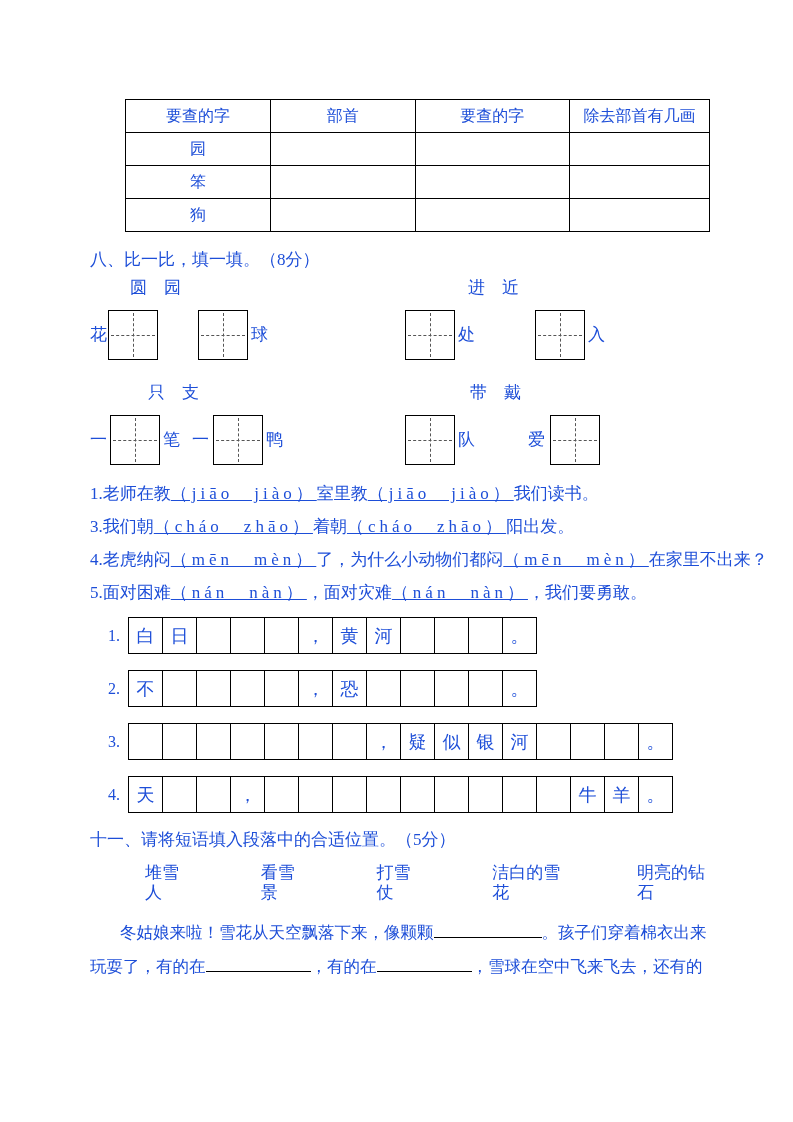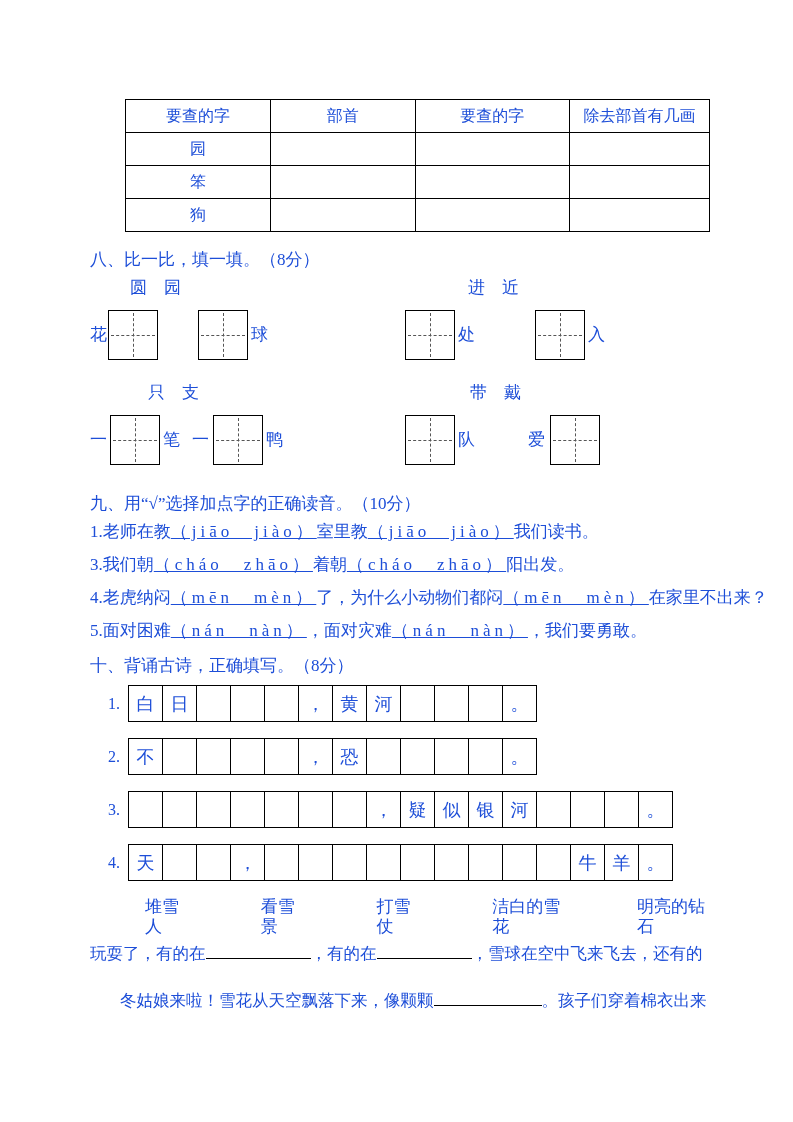--- a/index.html
+++ b/index.html
@@ -134,29 +134,27 @@
     <span class="s8-label" style="left:73px; top:159px;">笔</span>
     <span class="s8-label" style="left:102px; top:159px;">一</span>
     <div class="tian" style="left:123px; top:144px;"></div>
     <span class="s8-label" style="left:176px; top:159px;">鸭</span>
     <div class="tian" style="left:315px; top:144px;"></div>
     <span class="s8-label" style="left:368px; top:159px;">队</span>
     <span class="s8-label" style="left:438px; top:159px;">爱</span>
     <div class="tian" style="left:460px; top:144px;"></div>
   </div>
 
-  <div class="sec-title t9">九、用“√”选择加点字的正确读音。（10分）</div>
   <div>
     <p class="s9-line"><span>1.老师在教</span><span class="py">（jiāo　jiào）</span><span>室里教</span><span class="py">（jiāo　jiào）</span><span>我们读书。</span></p>
     <p class="s9-line"><span>3.我们朝</span><span class="py">（cháo　zhāo）</span><span>着朝</span><span class="py">（cháo　zhāo）</span><span>阳出发。</span></p>
     <p class="s9-line"><span>4.老虎纳闷</span><span class="py">（mēn　mèn）</span><span>了，为什么小动物们都闷</span><span class="py">（mēn　mèn）</span><span>在家里不出来？</span></p>
     <p class="s9-line"><span>5.面对困难</span><span class="py">（nán　nàn）</span><span>，面对灾难</span><span class="py">（nán　nàn）</span><span>，我们要勇敢。</span></p>
   </div>
 
-  <div class="sec-title t10">十、背诵古诗，正确填写。（8分）</div>
   <div class="poem-block">
     <div class="poem-row">
       <span class="poem-num">1.</span>
       <div class="pgrid">
           <div class="pcell">白</div>
           <div class="pcell">日</div>
           <div class="pcell"></div>
           <div class="pcell"></div>
           <div class="pcell"></div>
           <div class="pcell">，</div>
@@ -222,23 +220,24 @@
           <div class="pcell"></div>
           <div class="pcell"></div>
           <div class="pcell"></div>
           <div class="pcell">牛</div>
           <div class="pcell">羊</div>
           <div class="pcell">。</div>
         </div>
     </div>
   </div>
 
+  <div class="sec-title t11">十一、请将短语填入段落中的合适位置。（5分）</div>
   <div class="phrase-row">
     <span>堆雪人</span>
     <span>看雪景</span>
     <span>打雪仗</span>
     <span>洁白的雪花</span>
     <span>明亮的钻石</span>
   </div>
+  <div class="para para-1"><span>冬姑娘来啦！雪花从天空飘落下来，像颗颗</span><span class="blank" style="width:108px"></span><span>。孩子们穿着棉衣出来</span></div>
   <div class="para"><span>玩耍了，有的在</span><span class="blank" style="width:105px"></span><span>，有的在</span><span class="blank" style="width:95px"></span><span>，雪球在空中飞来飞去，还有的</span></div>
-  <div class="para para-1"><span>冬姑娘来啦！雪花从天空飘落下来，像颗颗</span><span class="blank" style="width:108px"></span><span>。孩子们穿着棉衣出来</span></div>
 
 </div>
 
 </body></html>

